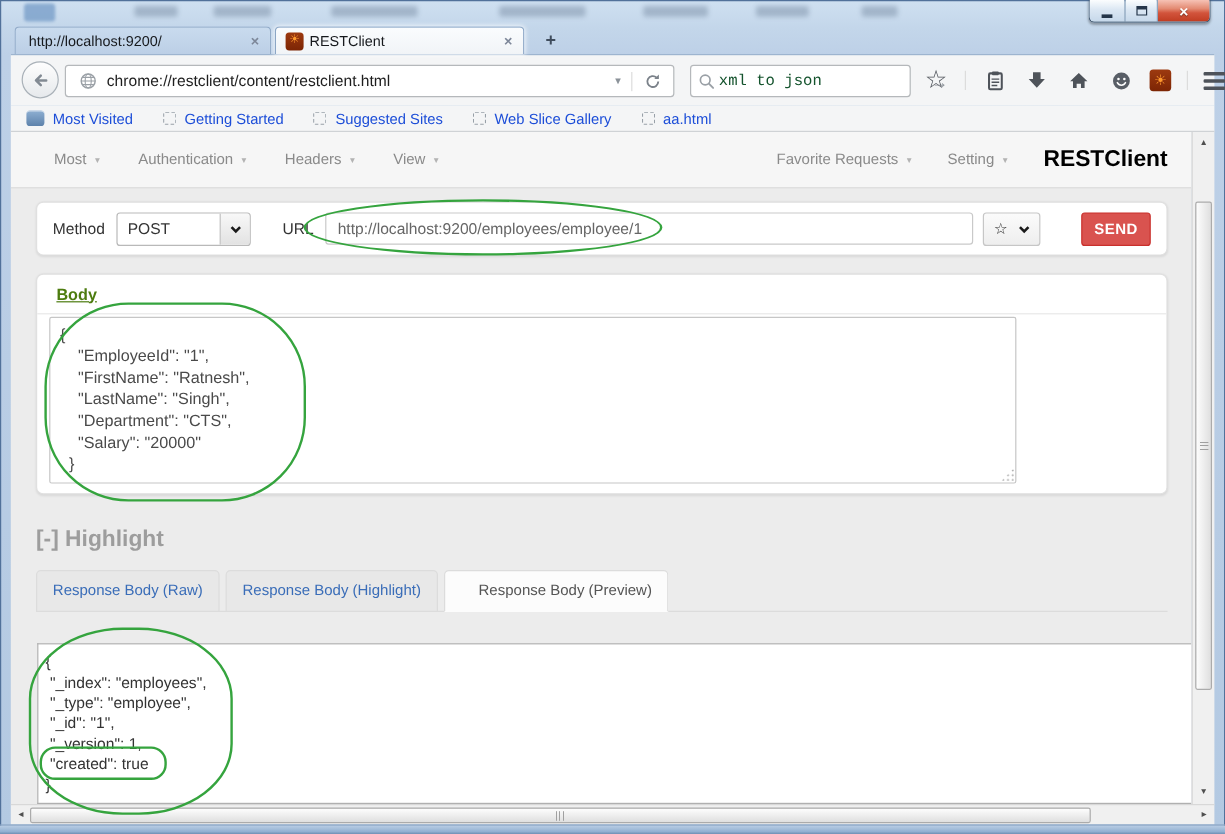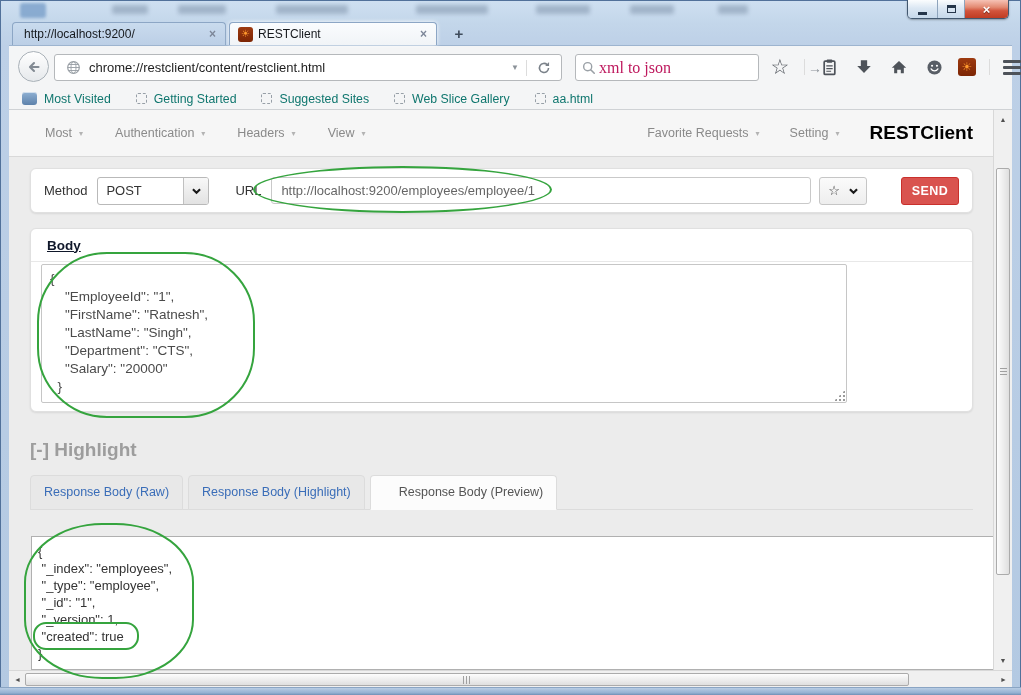--- a/index.html
+++ b/index.html
@@ -44,34 +44,34 @@
   .navbar{ position:absolute; left:9px; top:45px; width:1003px; height:43px; background:#f4f5f6; border-top:1px solid #9db4cf; }
   .backbtn{ position:absolute; left:9px; top:5px; width:31px; height:31px; border-radius:50%;
     border:1px solid #a9b1b8; background:linear-gradient(#fefefe,#e6e9ec); display:flex; align-items:center; justify-content:center; }
   .urlbar{ position:absolute; left:45px; top:8px; width:508px; height:27px; background:#fff;
     border:1px solid #b5b8bb; border-radius:3px; display:flex; align-items:center; }
   .url-text{ flex:1; font-size:13px; color:#1e1e1e; white-space:nowrap; overflow:hidden; }
   .mini-caret{ font-size:8px; color:#8b9299; margin:0 7px; }
   .vline{ width:1px; height:16px; background:#dcdcdc; }
   .searchbox{ position:absolute; left:566px; top:8px; width:184px; height:27px; background:#fff;
     border:1px solid #b5b8bb; border-radius:3px; display:flex; align-items:center; }
-  .search-input{ flex:1; border:none; outline:none; font-size:16px; color:#be185d; font-family:Liberation Serif, serif; background:transparent; }
+  .search-input{ flex:1; border:none; outline:none; font-size:13px; color:#14532d; font-family:Liberation Mono, monospace; background:transparent; }
   .go-arrow{ color:#8b9299; font-size:14px; font-weight:bold; margin:0 9px; }
   .toolicons{ position:absolute; left:760px; top:6px; height:30px; display:flex; align-items:center; gap:13px; }
   .ticon{ display:flex; align-items:center; justify-content:center; width:22px; height:24px; color:#4e535a; }
   .ticon.txt{ font-size:19px; line-height:20px; }
   .rc-square{ width:18px; height:18px; border-radius:3px; background:linear-gradient(#9d3a10,#7c2504);
     display:flex; align-items:center; justify-content:center; color:#ff9a2e; font-size:12px; line-height:12px; }
   .hamburger{ display:flex; flex-direction:column; gap:3px; }
   .hamburger span{ width:18px; height:3px; background:#4e535a; border-radius:1px; }
 
   
   .bookmarks{ position:absolute; left:9px; top:88px; width:1003px; height:22px; background:#f4f5f6;
     border-bottom:1px solid #cfd2d5; display:flex; align-items:center; padding-left:13px; gap:25px; }
-  .bm{ display:flex; align-items:center; gap:7px; font-size:12.3px; color:#0f766e; }
+  .bm{ display:flex; align-items:center; gap:7px; font-size:12.3px; color:#1d4ed8; }
   .bm-ico-mv{ width:15px; height:13px; border-radius:3px; background:linear-gradient(#8fb0d3,#5d82ab); box-shadow:inset 0 1px 0 rgba(255,255,255,.6); }
   .bm-ico-dot{ width:11px; height:11px; border:1px dashed #98a0a8; border-radius:2px; }
 
   
   .viewport{ position:absolute; left:9px; top:110px; width:984px; height:560px; background:#ececec; overflow:hidden; }
 
   .menustrip{ position:absolute; left:0; top:0; width:984px; height:47px; background:#f6f6f6;
     border-bottom:1px solid #d9d9d9; display:flex; align-items:center; padding:0 20px 0 36px; }
   .mgroup-left{ display:flex; gap:32px; }
   .mgroup-right{ margin-left:auto; display:flex; gap:30px; align-items:center; }
@@ -91,21 +91,21 @@
   .url-input{ margin-left:10px; width:540px; height:27px; border:1px solid #c9c9c9; border-radius:3px;
     padding:0 9px; font-size:13px; color:#666; font-family:"Liberation Sans",sans-serif; background:#fff; outline:none; }
   .fav-group{ margin-left:8px; width:48px; height:28px; border:1px solid #c6c6c6; border-radius:3px;
     background:linear-gradient(#fbfbfb,#eee); display:flex; align-items:center; justify-content:space-evenly; }
   .fav-group .star{ font-size:13px; color:#333; }
   .send-btn{ margin-left:auto; width:58px; height:28px; background:#d9534f; border:1px solid #c9302c; border-radius:3px;
     color:#fff; font-weight:bold; font-size:12.5px; letter-spacing:.4px; display:flex; align-items:center; justify-content:center; }
 
   .body-panel{ left:21px; top:118px; width:943px; height:184px; }
   .body-head{ height:33px; display:flex; align-items:center; padding-left:16px; border-bottom:1px solid #e8e8e8; }
-  .body-title{ font-size:13.5px; font-weight:bold; color:#0f172a; text-decoration:underline; }
+  .body-title{ font-size:13.5px; font-weight:bold; color:#4d7c0f; text-decoration:underline; }
   .body-ta{ position:absolute; left:10px; top:35px; width:806px; height:139px; border:1px solid #c6c6c6; border-radius:2px;
     padding:5px 8px; font-family:"Liberation Sans",sans-serif; font-size:13.5px; line-height:18px; color:#4a4a4a;
     resize:none; outline:none; overflow:hidden; background:#fff; }
   .ta-grip{ position:absolute; left:803px; top:161px; width:11px; height:11px;
     background-image:radial-gradient(#9a9a9a 26%, transparent 30%); background-size:4px 4px;
     clip-path:polygon(100% 0,100% 100%,0 100%); }
 
   .resp-title{ position:absolute; left:21px; top:329px; font-size:19px; font-weight:bold; color:#9d9d9d; }
   .rtabs{ position:absolute; left:21px; top:365px; width:943px; display:flex; gap:5px; border-bottom:1px solid #dcdcdc; }
   .rtab{ padding:9px 13px 10px; font-size:12.5px; border:1px solid #dcdcdc; border-bottom:1px solid #dcdcdc;

